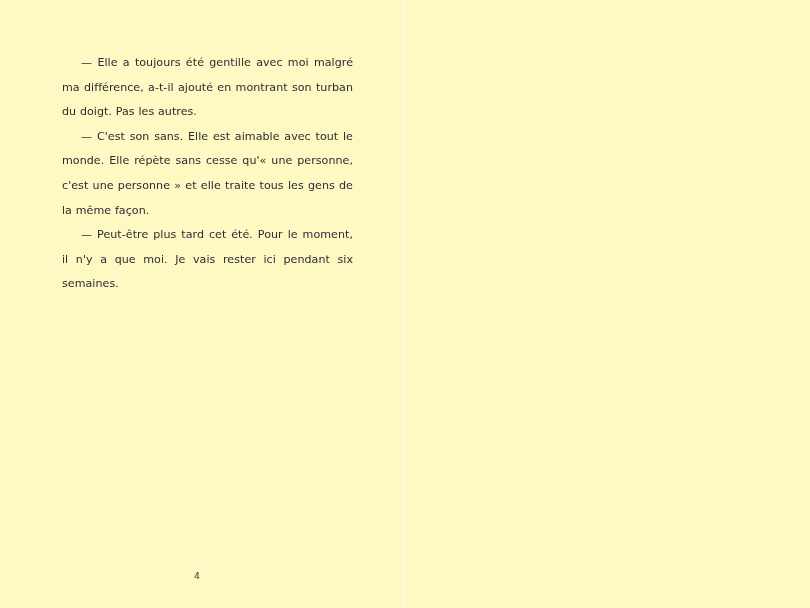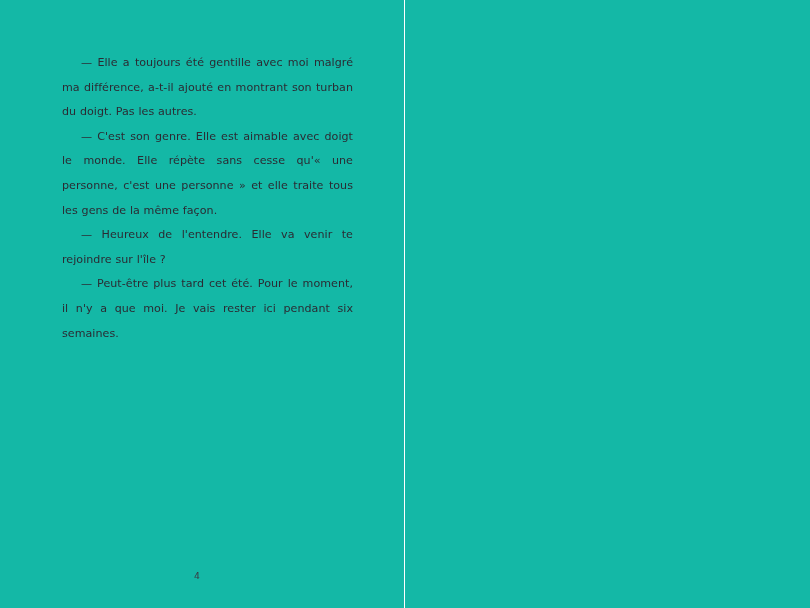--- a/index.html
+++ b/index.html
@@ -20,21 +20,21 @@
     position: relative;
     width: 810px;
     height: 608px;
     background: #ffffff;
   }
 
   .page {
     position: absolute;
     top: 0;
     height: 608px;
-    background: #14b8a6;
+    background: #fef9c3;
   }
 
   .page-left  { left: 0;   width: 405px; }
   .page-right { left: 405px; width: 405px; }
 
   
   .text-column {
     position: absolute;
     font-size: 11.1px;
     line-height: 24.6px;
@@ -91,22 +91,21 @@
 </style>
 </head>
 <body>
 
 <div class="spread">
 
   <div class="page page-left">
 
     <div class="text-column col-left">
       <p class="para">— Elle a toujours été gentille avec moi malgré ma différence, a-t-il ajouté en montrant son turban du doigt. Pas les autres.</p>
-      <p class="para">— C'est son genre. Elle est aimable avec doigt le monde. Elle répète sans cesse qu'« une personne, c'est une personne » et elle traite tous les gens de la même façon.</p>
-      <p class="para">— Heureux de l'entendre. Elle va venir te rejoindre sur l'île ?</p>
+      <p class="para">— C'est son sans. Elle est aimable avec tout le monde. Elle répète sans cesse qu'« une personne, c'est une personne » et elle traite tous les gens de la même façon.</p>
       <p class="para">— Peut-être plus tard cet été. Pour le moment, il n'y a que moi. Je vais rester ici pendant six semaines.</p>
     </div>
 
     <div class="folio folio-left">4</div>
   </div>
 
   <div class="gutter"></div>
 
   <div class="page page-right">
 

